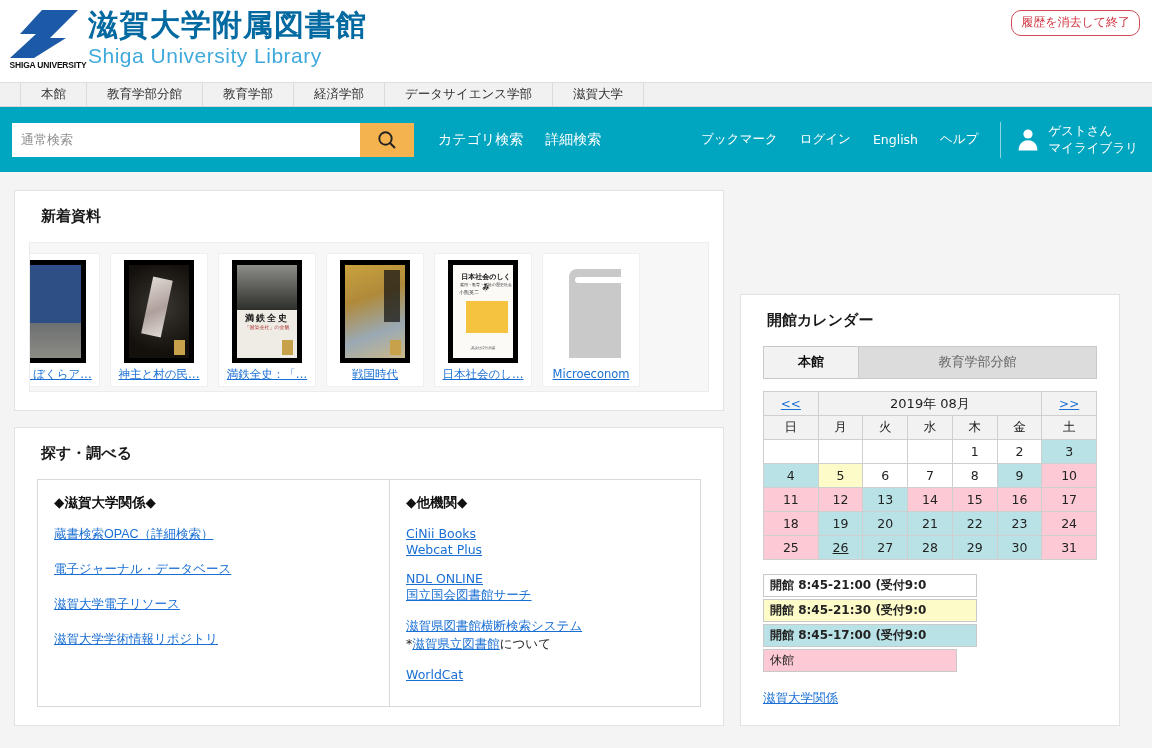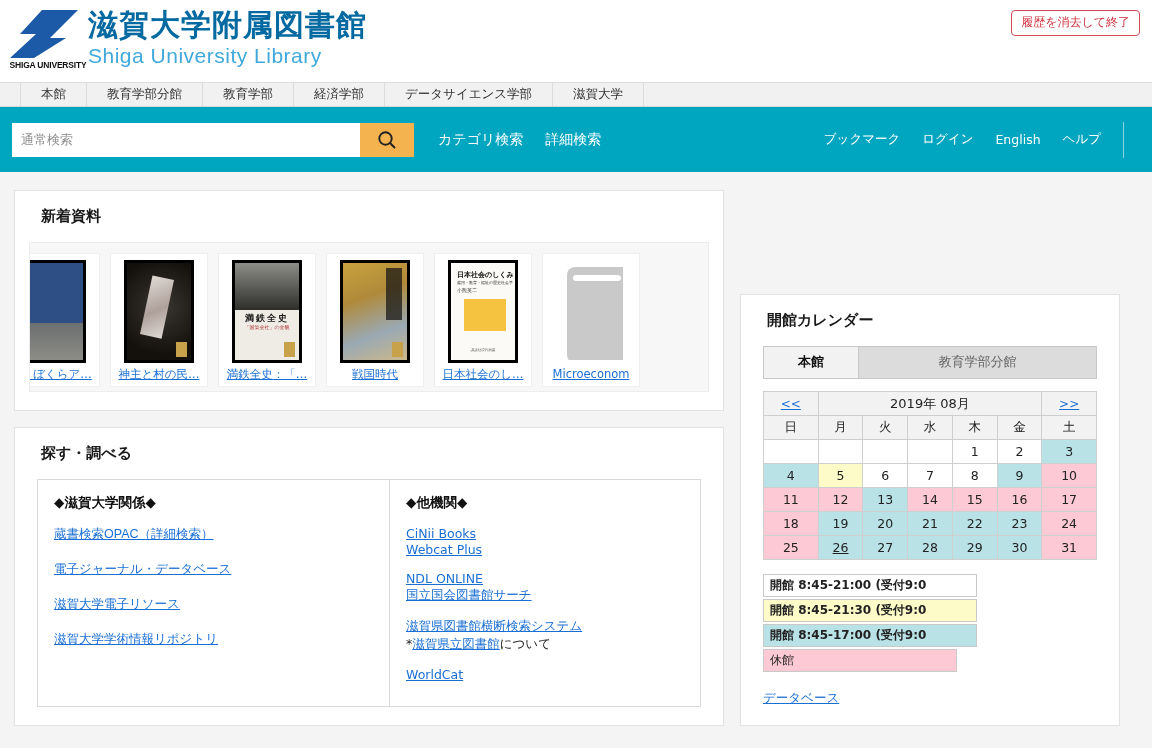--- a/index.html
+++ b/index.html
@@ -51,21 +51,21 @@
     font-size: 21px;
     color: #3fa9dc;
     letter-spacing: 0.5px;
     margin-top: 1px;
     line-height: 1.1;
   }
   .exit-btn {
     position: absolute;
     right: 12px; top: 10px;
     border: 1px solid #d04b5a;
-    border-radius: 4px;
+    border-radius: 10px;
     background: #fff;
     color: #d0323f;
     font-size: 12px;
     padding: 3px 9px 4px;
     cursor: pointer;
     font-family: "DejaVu Sans", sans-serif;
   }
 
   
   .nav {
@@ -193,21 +193,21 @@
     flex: none;
     background: #fff;
     border: 1px solid #efefef;
     padding: 6px 5px 4px;
     text-align: center;
   }
   .book-cover {
     width: 70px; height: 103px;
     margin: 0 auto;
     display: block;
-    border: 3px solid #000000;
+    border: 5px solid #000000;
     background: #ccc;
     overflow: hidden;
     position: relative;
   }
   .book-label {
     display: block;
     font-size: 11.5px;
     color: #1a6fd4;
     text-decoration: underline;
     margin-top: 4px;
@@ -357,20 +357,30 @@
     <span>カテゴリ検索</span>
     <span>詳細検索</span>
   </div>
 
   <div class="right-links">
     <span class="rl">ブックマーク</span>
     <span class="rl">ログイン</span>
     <span class="rl">English</span>
     <span class="rl">ヘルプ</span>
     <div class="divider-v"></div>
+    <div class="mylib">
+      <svg width="26" height="27" viewBox="0 0 26 27">
+        <circle cx="13" cy="8" r="4.6" fill="#fff"></circle>
+        <path d="M3.6 24.5 C3.6 17.5 8 14.3 13 14.3 C18 14.3 22.4 17.5 22.4 24.5 Z" fill="#fff"></path>
+      </svg>
+      <div class="mylib-text">
+        <div>ゲストさん</div>
+        <div>マイライブラリ</div>
+      </div>
+    </div>
   </div>
 </div>
 
 <div class="content">
 
   <div class="col-left">
 
     <div class="panel">
       <div class="panel-title">新着資料</div>
       <div class="carousel">
@@ -548,16 +558,16 @@
           </tbody>
       </table>
 
       <div class="legend">
         <div class="legend-item d-open">開館 8:45-21:00 (受付9:0</div>
         <div class="legend-item d-yellow">開館 8:45-21:30 (受付9:0</div>
         <div class="legend-item d-teal">開館 8:45-17:00 (受付9:0</div>
         <div class="legend-item wide d-pink">休館</div>
       </div>
 
-      <a class="year-link">データベース</a>
+      <a class="year-link">滋賀大学関係</a>
     </div>
   </div>
 </div>
 
 </body></html>

